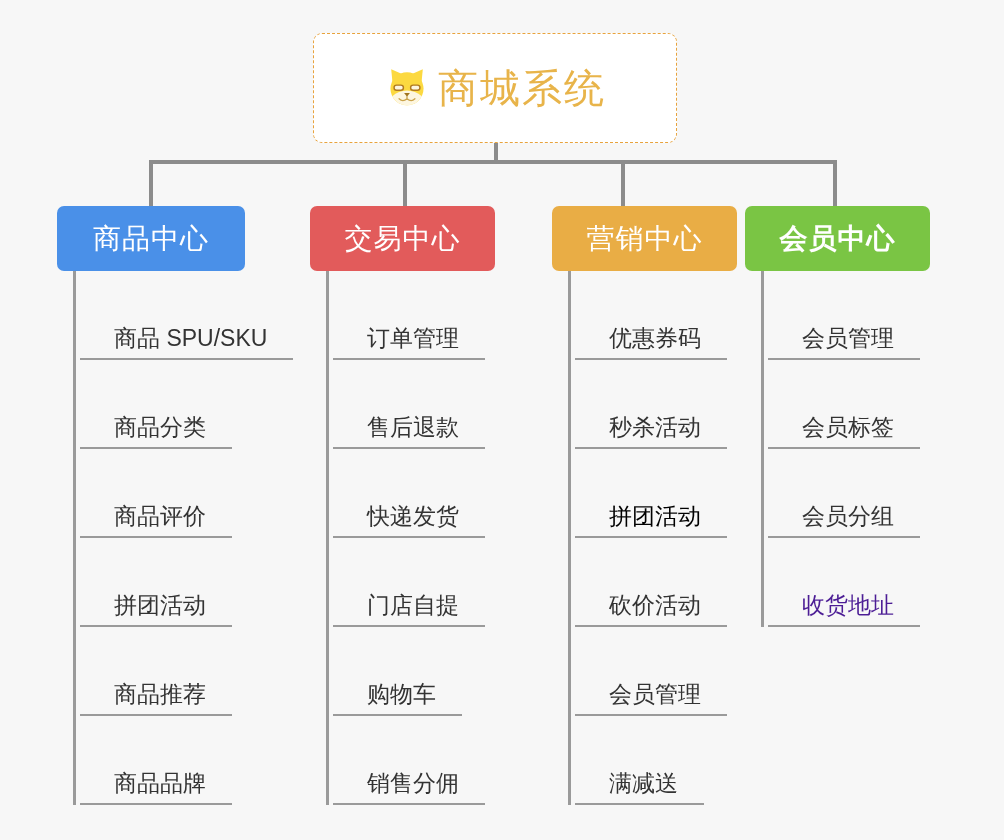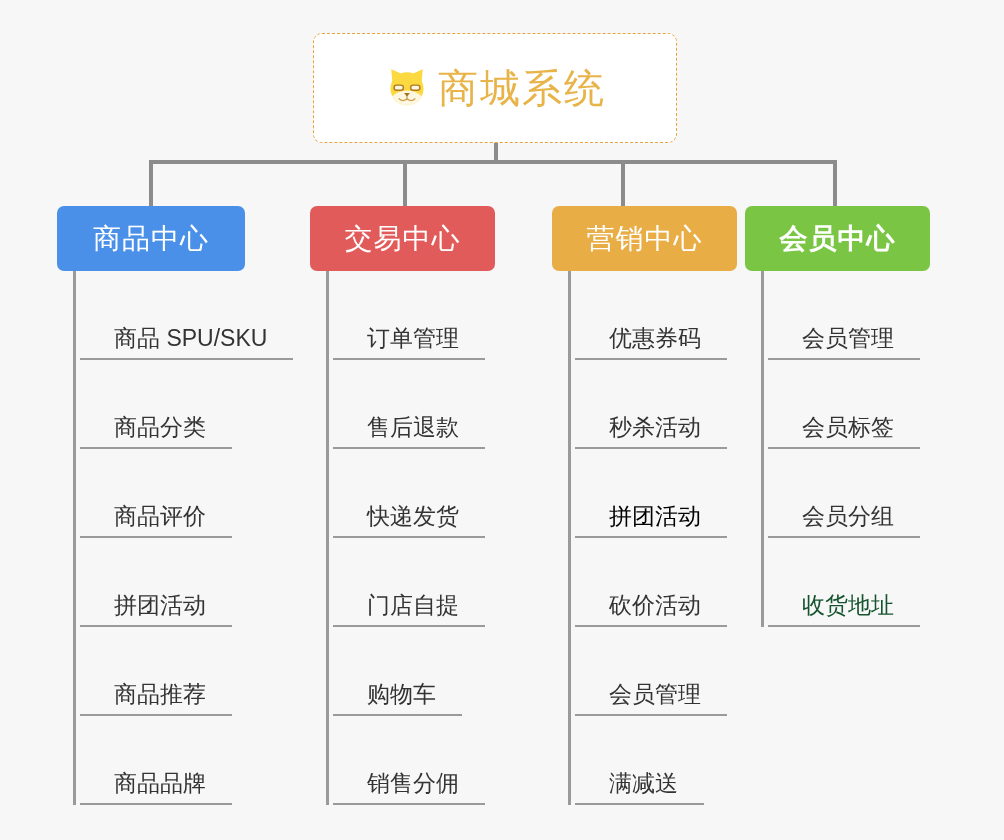--- a/index.html
+++ b/index.html
@@ -244,18 +244,18 @@
       <div class="leaf">
           <span class="leaf-inner" style="border-bottom-color: rgb(154, 154, 154); color: rgb(51, 51, 51);">会员管理</span>
         </div>
       <div class="leaf">
           <span class="leaf-inner" style="border-bottom-color: rgb(154, 154, 154); color: rgb(51, 51, 51);">会员标签</span>
         </div>
       <div class="leaf">
           <span class="leaf-inner" style="border-bottom-color: rgb(154, 154, 154); color: rgb(51, 51, 51);">会员分组</span>
         </div>
       <div class="leaf">
-          <span class="leaf-inner" style="border-bottom-color: rgb(154, 154, 154); color: #14532d;">收货地址</span>
+          <span class="leaf-inner" style="border-bottom-color: rgb(154, 154, 154); color: #4c1d95;">收货地址</span>
         </div>
     </div>
   </div>
 
 </div>
 
 </body></html>

